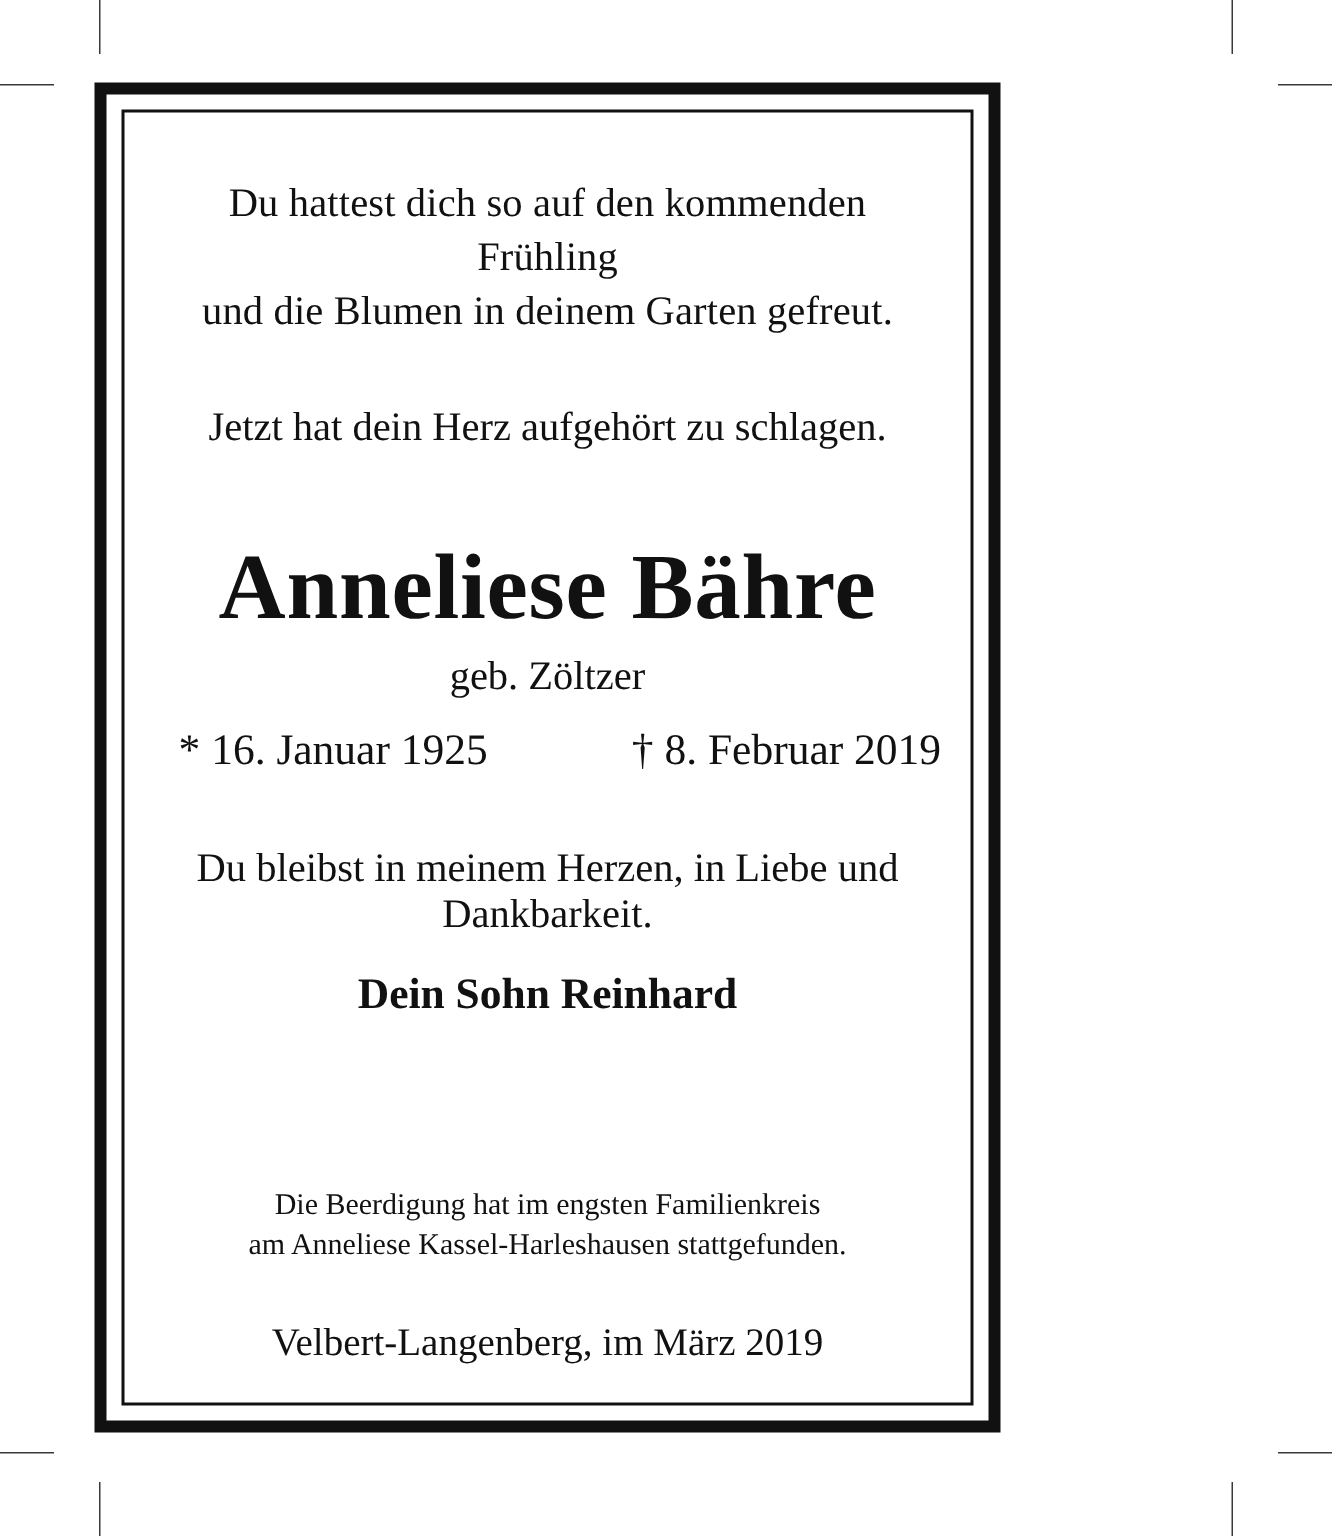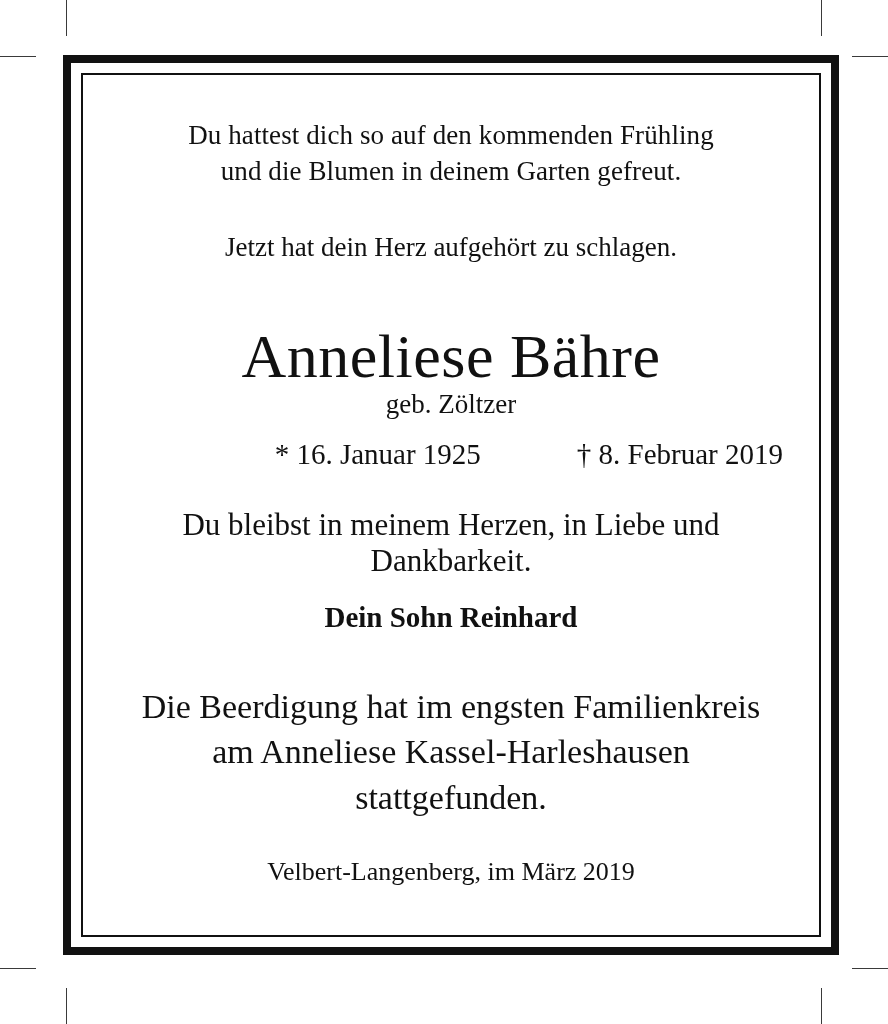--- a/index.html
+++ b/index.html
@@ -32,21 +32,21 @@
   .cm-tl-h { left: 0;    top: 56px;  width: 36px; }
   .cm-tr-h { left: 852px; top: 56px;  width: 36px; }
   .cm-bl-h { left: 0;    top: 968px; width: 36px; }
   .cm-br-h { left: 852px; top: 968px; width: 36px; }
 
   
   .notice-frame {
     position: absolute;
     left: 63px;
     top: 55px;
-    width: 776px;
+    width: 604px;
     height: 900px;
     border: 8px solid #111111;
     background: #ffffff;
     box-sizing: border-box;
   }
   
   .notice-inner {
     position: absolute;
     left: 10px;
     top: 10px;
@@ -76,54 +76,55 @@
   .verse-line { display: block; }
 
   .verse2 {
     font-size: 27px;
     line-height: 1.34;
     margin-top: 40px;
   }
 
   .name {
     font-size: 62px;
-    font-weight: normal;
+    font-weight: bold;
     letter-spacing: 0.5px;
     margin-top: 58px;
     line-height: 1.05;
   }
 
   .maiden {
     font-size: 27px;
+    margin-top: 10px;
   }
 
   .dates {
     margin-top: 18px;
     font-size: 29px;
     display: flex;
-    justify-content: flex-end;
+    justify-content: flex-start;
     gap: 96px;
   }
   .date-item { white-space: nowrap; }
 
   .dedication {
-    font-size: 31px;
-    margin-top: 36px;
+    font-size: 27px;
+    margin-top: 46px;
   }
 
   .survivor {
     font-size: 29px;
     font-weight: bold;
     margin-top: 22px;
   }
 
   .funeral {
-    font-size: 34px;
+    font-size: 20px;
     line-height: 1.34;
-    margin-top: 50px;
+    margin-top: 110px;
   }
   .funeral-line { display: block; }
 
   .place-date {
     font-size: 26px;
     margin-top: 37px;
   }
 </style>
 </head>
 <body>

